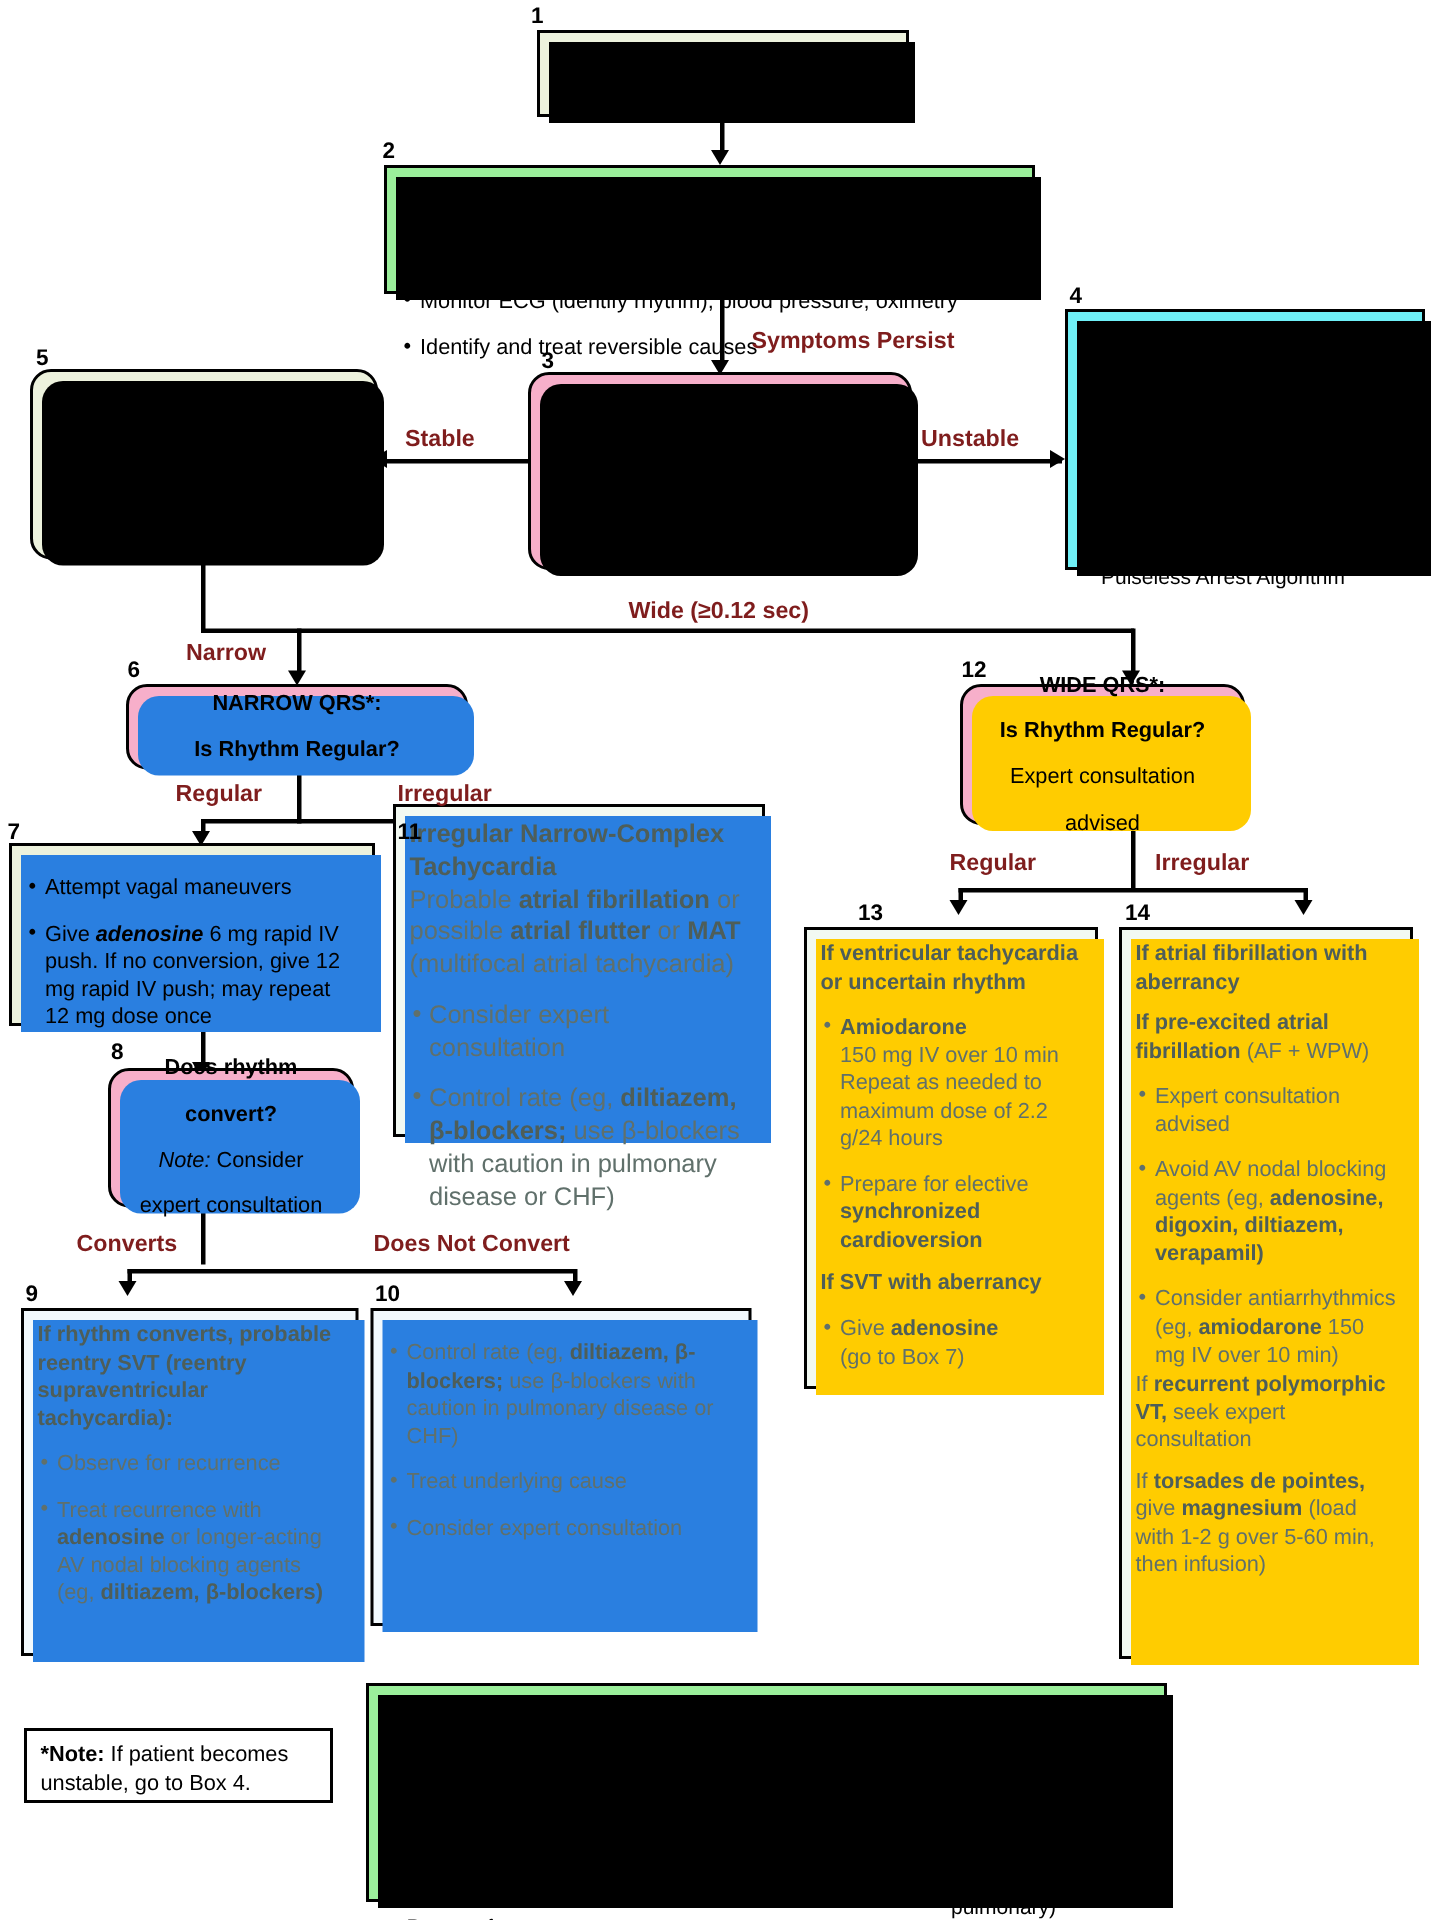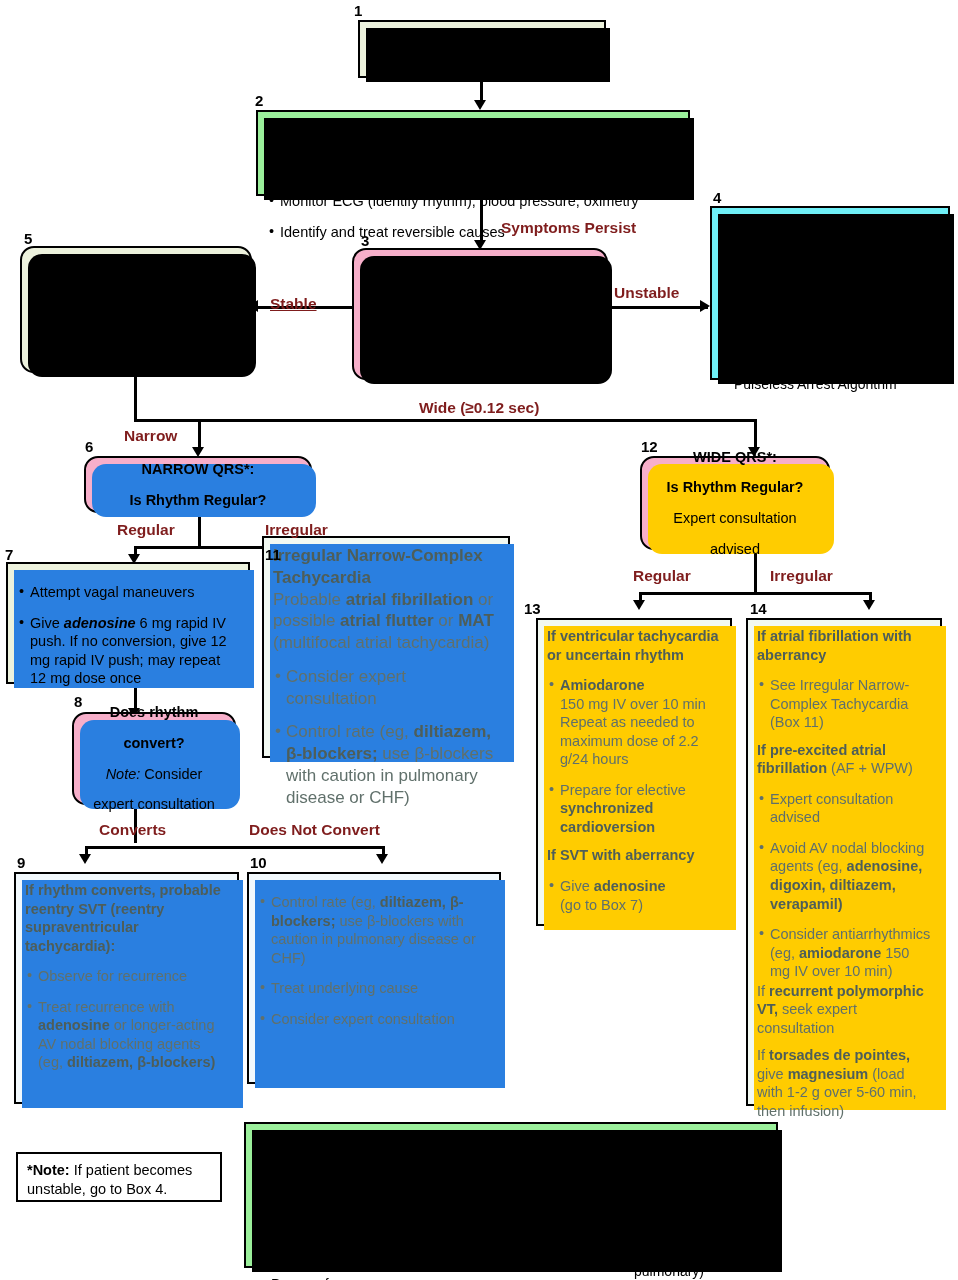--- a/index.html
+++ b/index.html
@@ -128,44 +128,44 @@
   <div class="ln v" style="left:754px;top:550px;height:44px;"></div>
   <div class="ln h" style="left:639px;top:592px;width:232px;"></div>
   <div class="ln v" style="left:639px;top:592px;height:12px;"></div>
   <div class="arw down" style="left:633px;top:600px;"></div>
   <div class="ln v" style="left:869px;top:592px;height:12px;"></div>
   <div class="arw down" style="left:863px;top:600px;"></div>
 
   <div class="arw down" style="left:386px;top:554px;"></div>
 
   <div class="rlab" style="left:501px;top:219px;">Symptoms Persist</div>
-  <div class="rlab" style="left:270px;top:295px;text-decoration:underline;">Stable</div>
+  <div class="rlab" style="left:270px;top:284px;">Stable</div>
   <div class="rlab" style="left:614px;top:284px;">Unstable</div>
   <div class="rlab" style="left:419px;top:399px;">Wide (≥0.12 sec)</div>
   <div class="rlab" style="left:124px;top:427px;">Narrow</div>
   <div class="rlab" style="left:117px;top:521px;">Regular</div>
   <div class="rlab" style="left:265px;top:521px;">Irregular</div>
   <div class="rlab" style="left:633px;top:567px;">Regular</div>
   <div class="rlab" style="left:770px;top:567px;">Irregular</div>
-  <div class="rlab" style="left:51px;top:821px;margin-left:48px;">Converts</div>
+  <div class="rlab" style="left:51px;top:821px;">Converts</div>
   <div class="rlab" style="left:249px;top:821px;">Does Not Convert</div>
 
   <div class="num" style="left:354px;top:2px;">1</div>
   <div class="num" style="left:255px;top:92px;">2</div>
   <div class="num" style="left:361px;top:232px;">3</div>
   <div class="num" style="left:713px;top:189px;">4</div>
   <div class="num" style="left:24px;top:230px;">5</div>
   <div class="num" style="left:85px;top:438px;">6</div>
   <div class="num" style="left:5px;top:546px;">7</div>
   <div class="num" style="left:74px;top:693px;">8</div>
   <div class="num" style="left:17px;top:854px;">9</div>
   <div class="num" style="left:250px;top:854px;">10</div>
   <div class="num" style="left:265px;top:546px;">11</div>
   <div class="num" style="left:641px;top:438px;">12</div>
-  <div class="num" style="left:524px;top:600px;text-align:center;">13</div>
+  <div class="num" style="left:572px;top:600px;text-align:center;">13</div>
   <div class="num" style="left:750px;top:600px;">14</div>
 
   <div class="box c-cream sh-black ctr b" style="left:358px;top:20px;width:248px;height:58px;display:flex;flex-direction:column;justify-content:center;font-size:15.5px;">
     <div>TACHYCARDIA</div>
     <div>With Pulses</div>
   </div>
 
   <div class="box c-green sh-black" style="left:256px;top:110px;width:434px;height:86px;">
     <ul class="bl">
       <li>Assess and support ABCs as needed</li>
@@ -264,23 +264,20 @@
       <li>Prepare for elective <span class="grayb">synchronized cardioversion</span></li>
     </ul>
     <div class="grayb" style="margin-top:10px;">If SVT with aberrancy</div>
     <ul class="bl gray">
       <li>Give <span class="grayb">adenosine</span><br>(go to Box 7)</li>
     </ul>
   </div>
 
   <div class="box c-mint sh-gold" style="left:746px;top:618px;width:196px;height:488px;font-size:14.5px;">
     <div class="grayb">If atrial fibrillation with aberrancy</div>
-    <ul class="bl gray">
-      <li>See Irregular Narrow-Complex Tachycardia (Box 11)</li>
-    </ul>
     <div class="grayb" style="margin-top:9px;">If pre-excited atrial fibrillation<span class="gray" style="font-weight:normal;"> (AF + WPW)</span></div>
     <ul class="bl gray">
       <li>Expert consultation advised</li>
       <li>Avoid AV nodal blocking agents (eg, <span class="grayb">adenosine, digoxin, diltiazem, verapamil)</span></li>
       <li>Consider antiarrhythmics (eg, <span class="grayb">amiodarone</span> 150 mg IV over 10 min)</li>
     </ul>
     <div class="gray">If <span class="grayb">recurrent polymorphic VT,</span> seek expert consultation</div>
     <div class="gray" style="margin-top:9px;">If <span class="grayb">torsades de pointes,</span> give <span class="grayb">magnesium</span> (load with 1-2 g over 5-60 min, then infusion)</div>
   </div>
 

